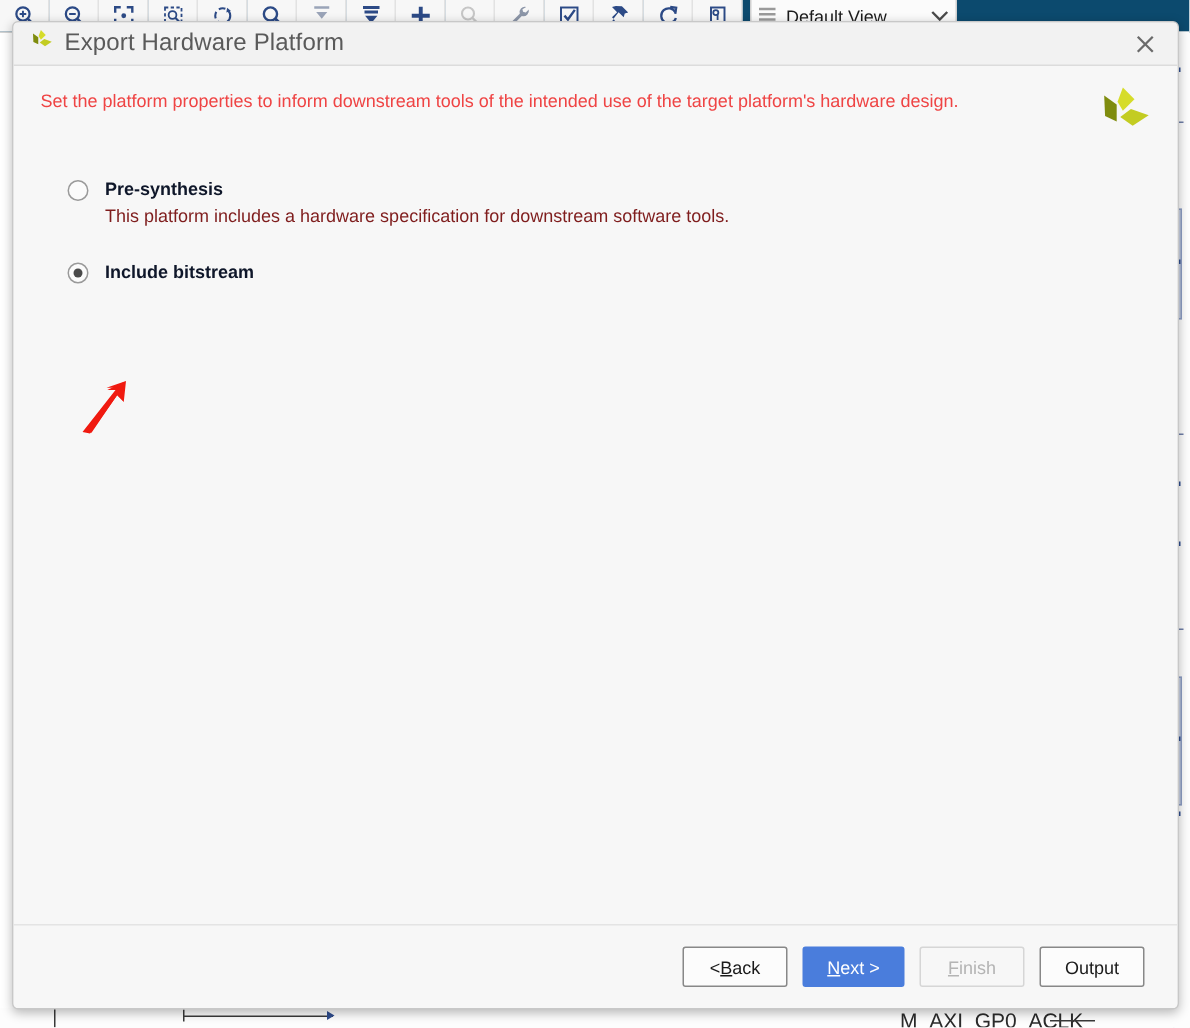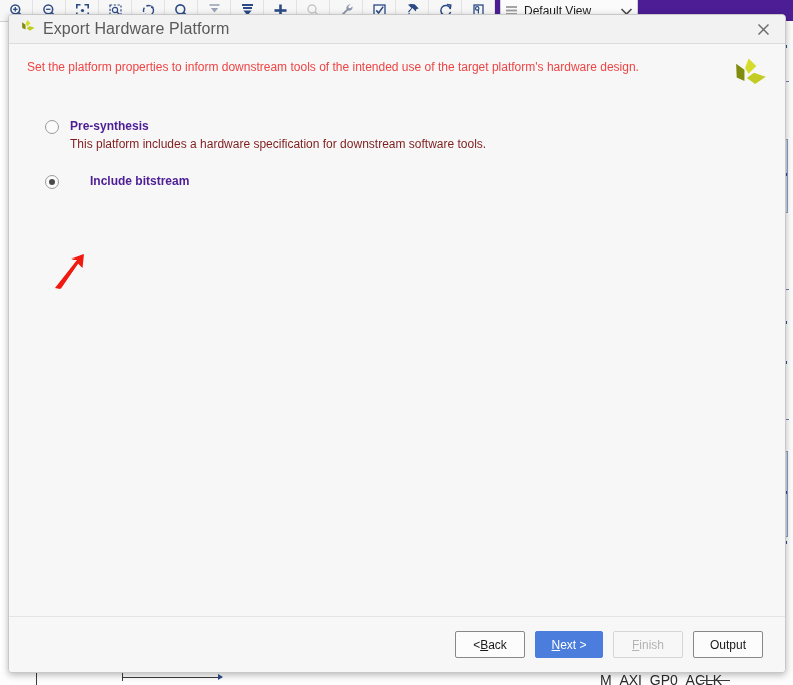--- a/index.html
+++ b/index.html
@@ -17,21 +17,21 @@
     width: 793px;
     height: 685px;
     background: #ffffff;
   }
 
   
   .bg-toolbar {
     position: absolute;
     left: 0; top: 0;
     width: 793px; height: 21px;
-    background: #4c1d95;
+    background: #0c4a6e;
     border-bottom: 1px solid #d2d2d2;
     display: flex;
     align-items: center;
   }
   .tb-btn {
     width: 33px; height: 21px;
     display: flex; align-items: center; justify-content: center;
     border-right: 1px solid #e2e2e2;
     box-sizing: border-box;
     background: #f7f7f7;
@@ -192,21 +192,21 @@
     position: absolute;
     left: 3px; top: 3px;
     width: 6px; height: 6px;
     border-radius: 50%;
     background: #4a4a4a;
   }
   .opt-text { flex: 1; }
   .opt-title {
     font-size: 12px;
     font-weight: bold;
-    color: #4c1d95;
+    color: #0f172a;
     line-height: 16px;
     margin-bottom: 2px;
   }
   .opt-desc {
     font-size: 12px;
     color: #7f1d1d;
     line-height: 17px;
     max-width: 700px;
   }
 
@@ -455,21 +455,21 @@
       <div class="options">
 
         <div class="opt">
           <span class="radio"></span>
           <span class="opt-text">
             <span class="opt-title" style="display: block;">Pre-synthesis</span>
             <span class="opt-desc" style="display: block;">This platform includes a hardware specification for downstream software tools.</span>
           </span>
         </div>
 
-        <div class="opt" style="margin-top:20px;gap:20px;">
+        <div class="opt" style="margin-top:20px;">
           <span class="radio checked"></span>
           <span class="opt-text">
             <span class="opt-title" style="display: block;">Include bitstream</span>
           </span>
         </div>
       </div>
 
       <div class="cursor-arrow">
         <svg width="42" height="36" viewBox="0 0 42 36">
           <polygon points="2,34 24,6 18.5,6 30,0.5 29,13 25.5,9 7,35" fill="#f01a10"></polygon>

